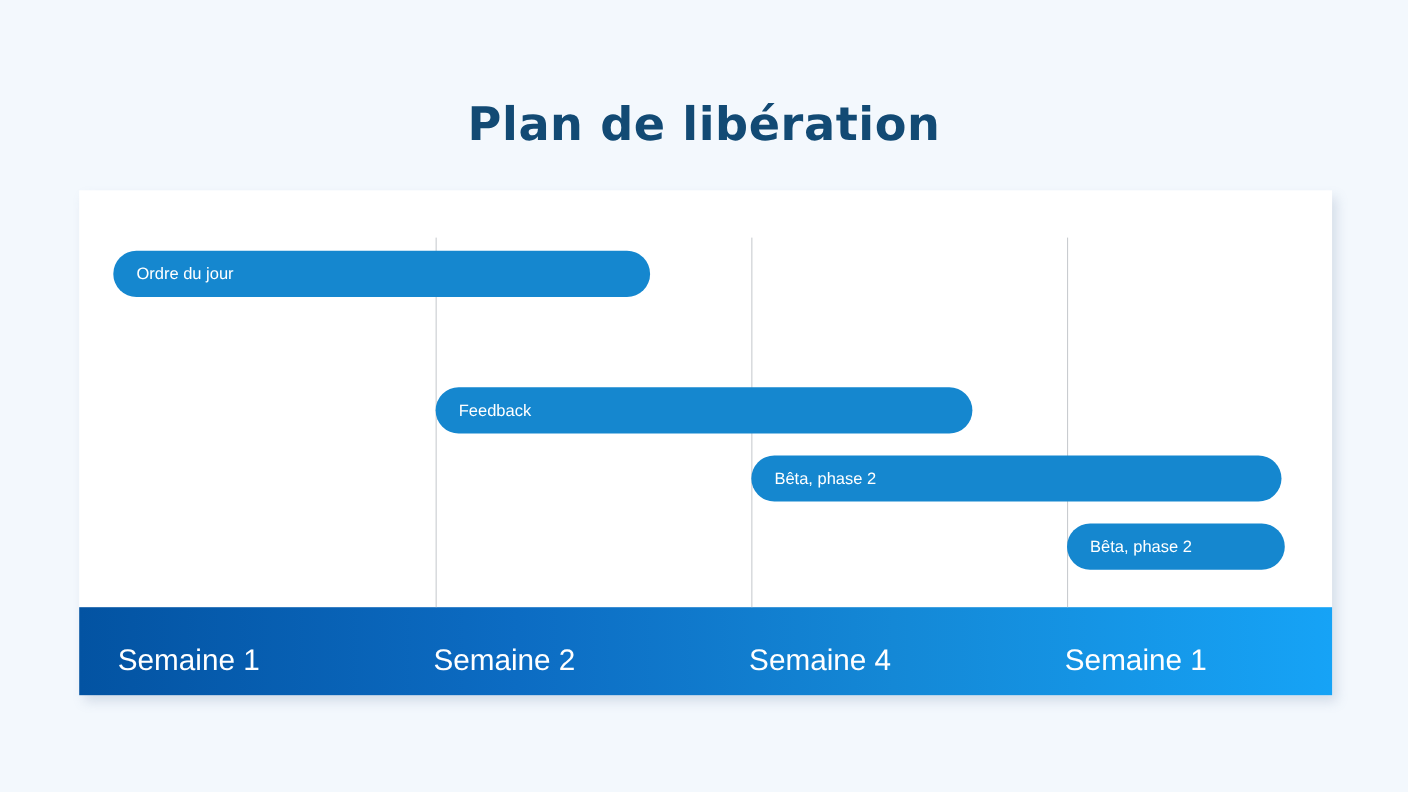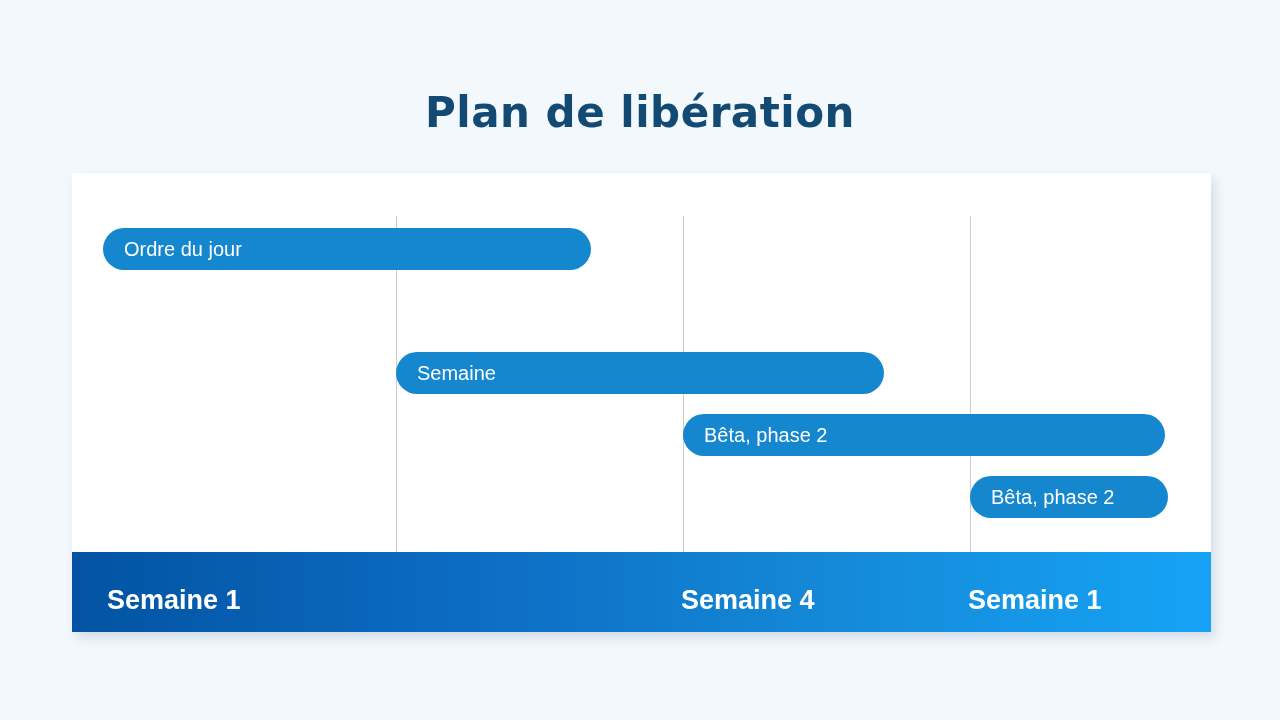--- a/index.html
+++ b/index.html
@@ -19,52 +19,53 @@
     position:absolute; left:72px; top:173px; width:1139px; height:459px;
     background:#ffffff;
     box-shadow: 4px 6px 10px rgba(120,140,170,0.25);
   }
   .gridline {
     position:absolute; top:43px; width:1px; height:336px; background:#c9ccd0;
   }
   .bar {
     position:absolute; height:42px; border-radius:21px;
     background:#1587cf; color:#ffffff;
-    font-size:20px; font-weight:normal;
+    font-size:15px; font-weight:normal;
     display:flex; align-items:center; padding-left:21px; box-sizing:border-box;
     white-space:nowrap;
   }
   .footer {
     position:absolute; left:0; top:379px; width:1139px; height:80px;
     background:linear-gradient(90deg, #0353a2 0%, #0c6cc3 35%, #1488d6 65%, #16a3f6 100%);
   }
   .week {
     position:absolute; top:0; height:96px; display:flex; align-items:center;
-    color:#ffffff; font-weight:bold; font-size:27px;
+    color:#ffffff; font-weight:normal; font-size:27px;
   }
 </style>
 </head>
 <body>
 
 <div class="title">Plan de libération</div>
 
 <div class="panel" id="panel">
   <div class="footer" id="footer">
       <div class="week" style="left: 35px;">Semaine 1</div>
+      <div class="week" style="left: 322px;">Semaine 2</div>
       <div class="week" style="left: 609px;">Semaine 4</div>
       <div class="week" style="left: 896px;">Semaine 1</div>
     </div>
 <div class="gridline" style="left: 324px;"></div>
     <div class="gridline" style="left: 611px;"></div>
     <div class="gridline" style="left: 898px;"></div>
     <div class="bar" style="left: 31px; width: 488.16px; top: 55px; background: rgb(21, 135, 207);">
       <span>Ordre du jour</span>
     </div>
     <div class="bar" style="left: 324px; width: 487.9px; top: 179px; background: rgb(21, 135, 207);">
-      <span>Semaine</span>
+      <span>Feedback</span>
     </div>
     <div class="bar" style="left: 611px; width: 482.16px; top: 241px; background: rgb(21, 135, 207);">
       <span>Bêta, phase 2</span>
     </div>
     <div class="bar" style="left: 898px; width: 198.03px; top: 303px; background: rgb(21, 135, 207);">
       <span>Bêta, phase 2</span>
     </div>
   </div>
 
 </body></html>

